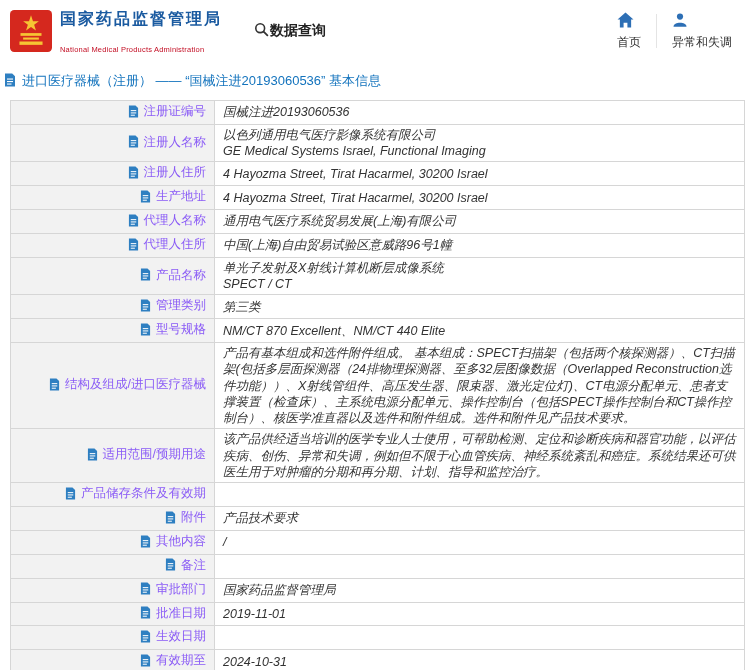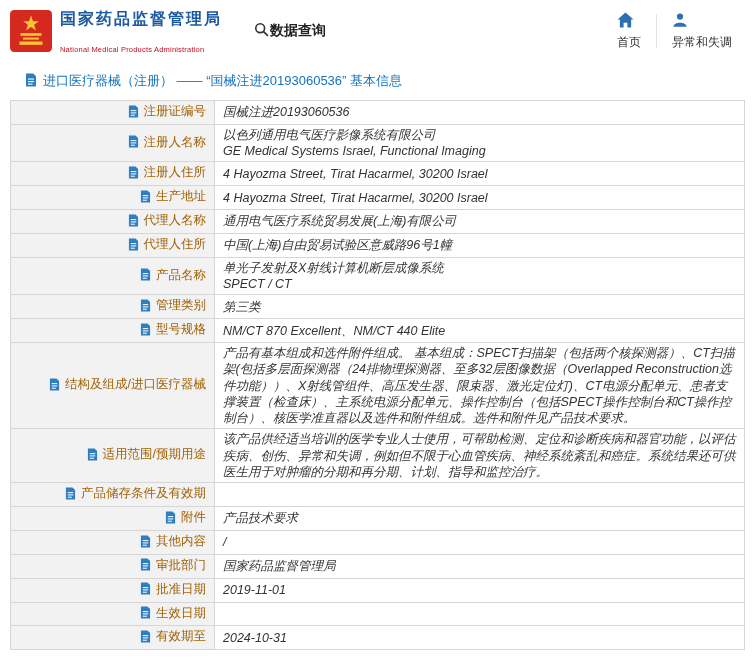--- a/index.html
+++ b/index.html
@@ -11,28 +11,28 @@
   .brand { display: flex; align-items: center; gap: 8px; }
   .emblem svg { display: block; }
   .agency-cn { font-size: 16px; font-weight: 700; color: #1a5aa0; letter-spacing: 2px; line-height: 1.25; }
   .agency-en { font-size: 7.5px; color: #c30d23; letter-spacing: .2px; margin-top: 16px; }
   .query { margin-left: 32px; display: flex; align-items: center; gap: 1px; font-size: 14px; font-weight: 700; color: #222; cursor: pointer; }
   .nav-right { margin-left: auto; display: flex; align-items: center; }
   .nav-item { display: flex; flex-direction: column; align-items: flex-start; gap: 3px; font-size: 12px; color: #333; text-decoration: none; padding: 0 15px; cursor: pointer; white-space: nowrap; }
   .nav-divider { width: 1px; height: 34px; background: #e4e4e4; }
 
   
-  .breadcrumb { display: flex; align-items: center; gap: 6px; padding: 10px 25px 8px; font-size: 13px; color: #1373bd; }
+  .breadcrumb { display: flex; align-items: center; gap: 6px; padding: 10px 4px 8px; font-size: 13px; color: #1373bd; }
   .breadcrumb svg { flex: 0 0 auto; }
 
   
   table.info { width: 735px; margin: 2px 10px 0; border-collapse: collapse; table-layout: fixed; }
   col.c1 { width: 204px; }
   td { border: 1px solid #d6d6d6; font-size: 12.5px; line-height: 1.3; padding: 2px 8px; vertical-align: middle; height: 17px; }
-  td.label { background: #f2f2f2; text-align: right; color: #a16207; }
+  td.label { background: #f2f2f2; text-align: right; color: #8b5cf6; }
   td.label .cellwrap { display: inline-flex; align-items: center; gap: 5px; }
   td.label .cellwrap .ric { display: inline-flex; align-items: center; }
   td.value { background: #fff; text-align: left; white-space: pre-line; word-break: break-word; font-style: italic; }
 </style>
 </head>
 <body>
 
 <header class="site-header">
   <div class="brand">
     <span class="emblem">
@@ -301,20 +301,34 @@
       <tr>
         <td class="label"><span class="cellwrap">
             <span class="ric">
               <svg width="11" height="13" viewBox="0 0 12 14">
                 <path d="M1 .5h7.2L11 3.3V13.5H1z" fill="#2e7fc1"></path>
                 <rect x="3" y="5.5" width="6" height="1.1" fill="#fff"></rect>
                 <rect x="3" y="8" width="6" height="1.1" fill="#fff"></rect>
                 <rect x="3" y="10.5" width="4.5" height="1.1" fill="#fff"></rect>
               </svg>
             </span>
+            <span>备注</span>
+          </span></td>
+        <td class="value"></td>
+      </tr>
+      <tr>
+        <td class="label"><span class="cellwrap">
+            <span class="ric">
+              <svg width="11" height="13" viewBox="0 0 12 14">
+                <path d="M1 .5h7.2L11 3.3V13.5H1z" fill="#2e7fc1"></path>
+                <rect x="3" y="5.5" width="6" height="1.1" fill="#fff"></rect>
+                <rect x="3" y="8" width="6" height="1.1" fill="#fff"></rect>
+                <rect x="3" y="10.5" width="4.5" height="1.1" fill="#fff"></rect>
+              </svg>
+            </span>
             <span>审批部门</span>
           </span></td>
         <td class="value">国家药品监督管理局</td>
       </tr>
       <tr>
         <td class="label"><span class="cellwrap">
             <span class="ric">
               <svg width="11" height="13" viewBox="0 0 12 14">
                 <path d="M1 .5h7.2L11 3.3V13.5H1z" fill="#2e7fc1"></path>
                 <rect x="3" y="5.5" width="6" height="1.1" fill="#fff"></rect>

